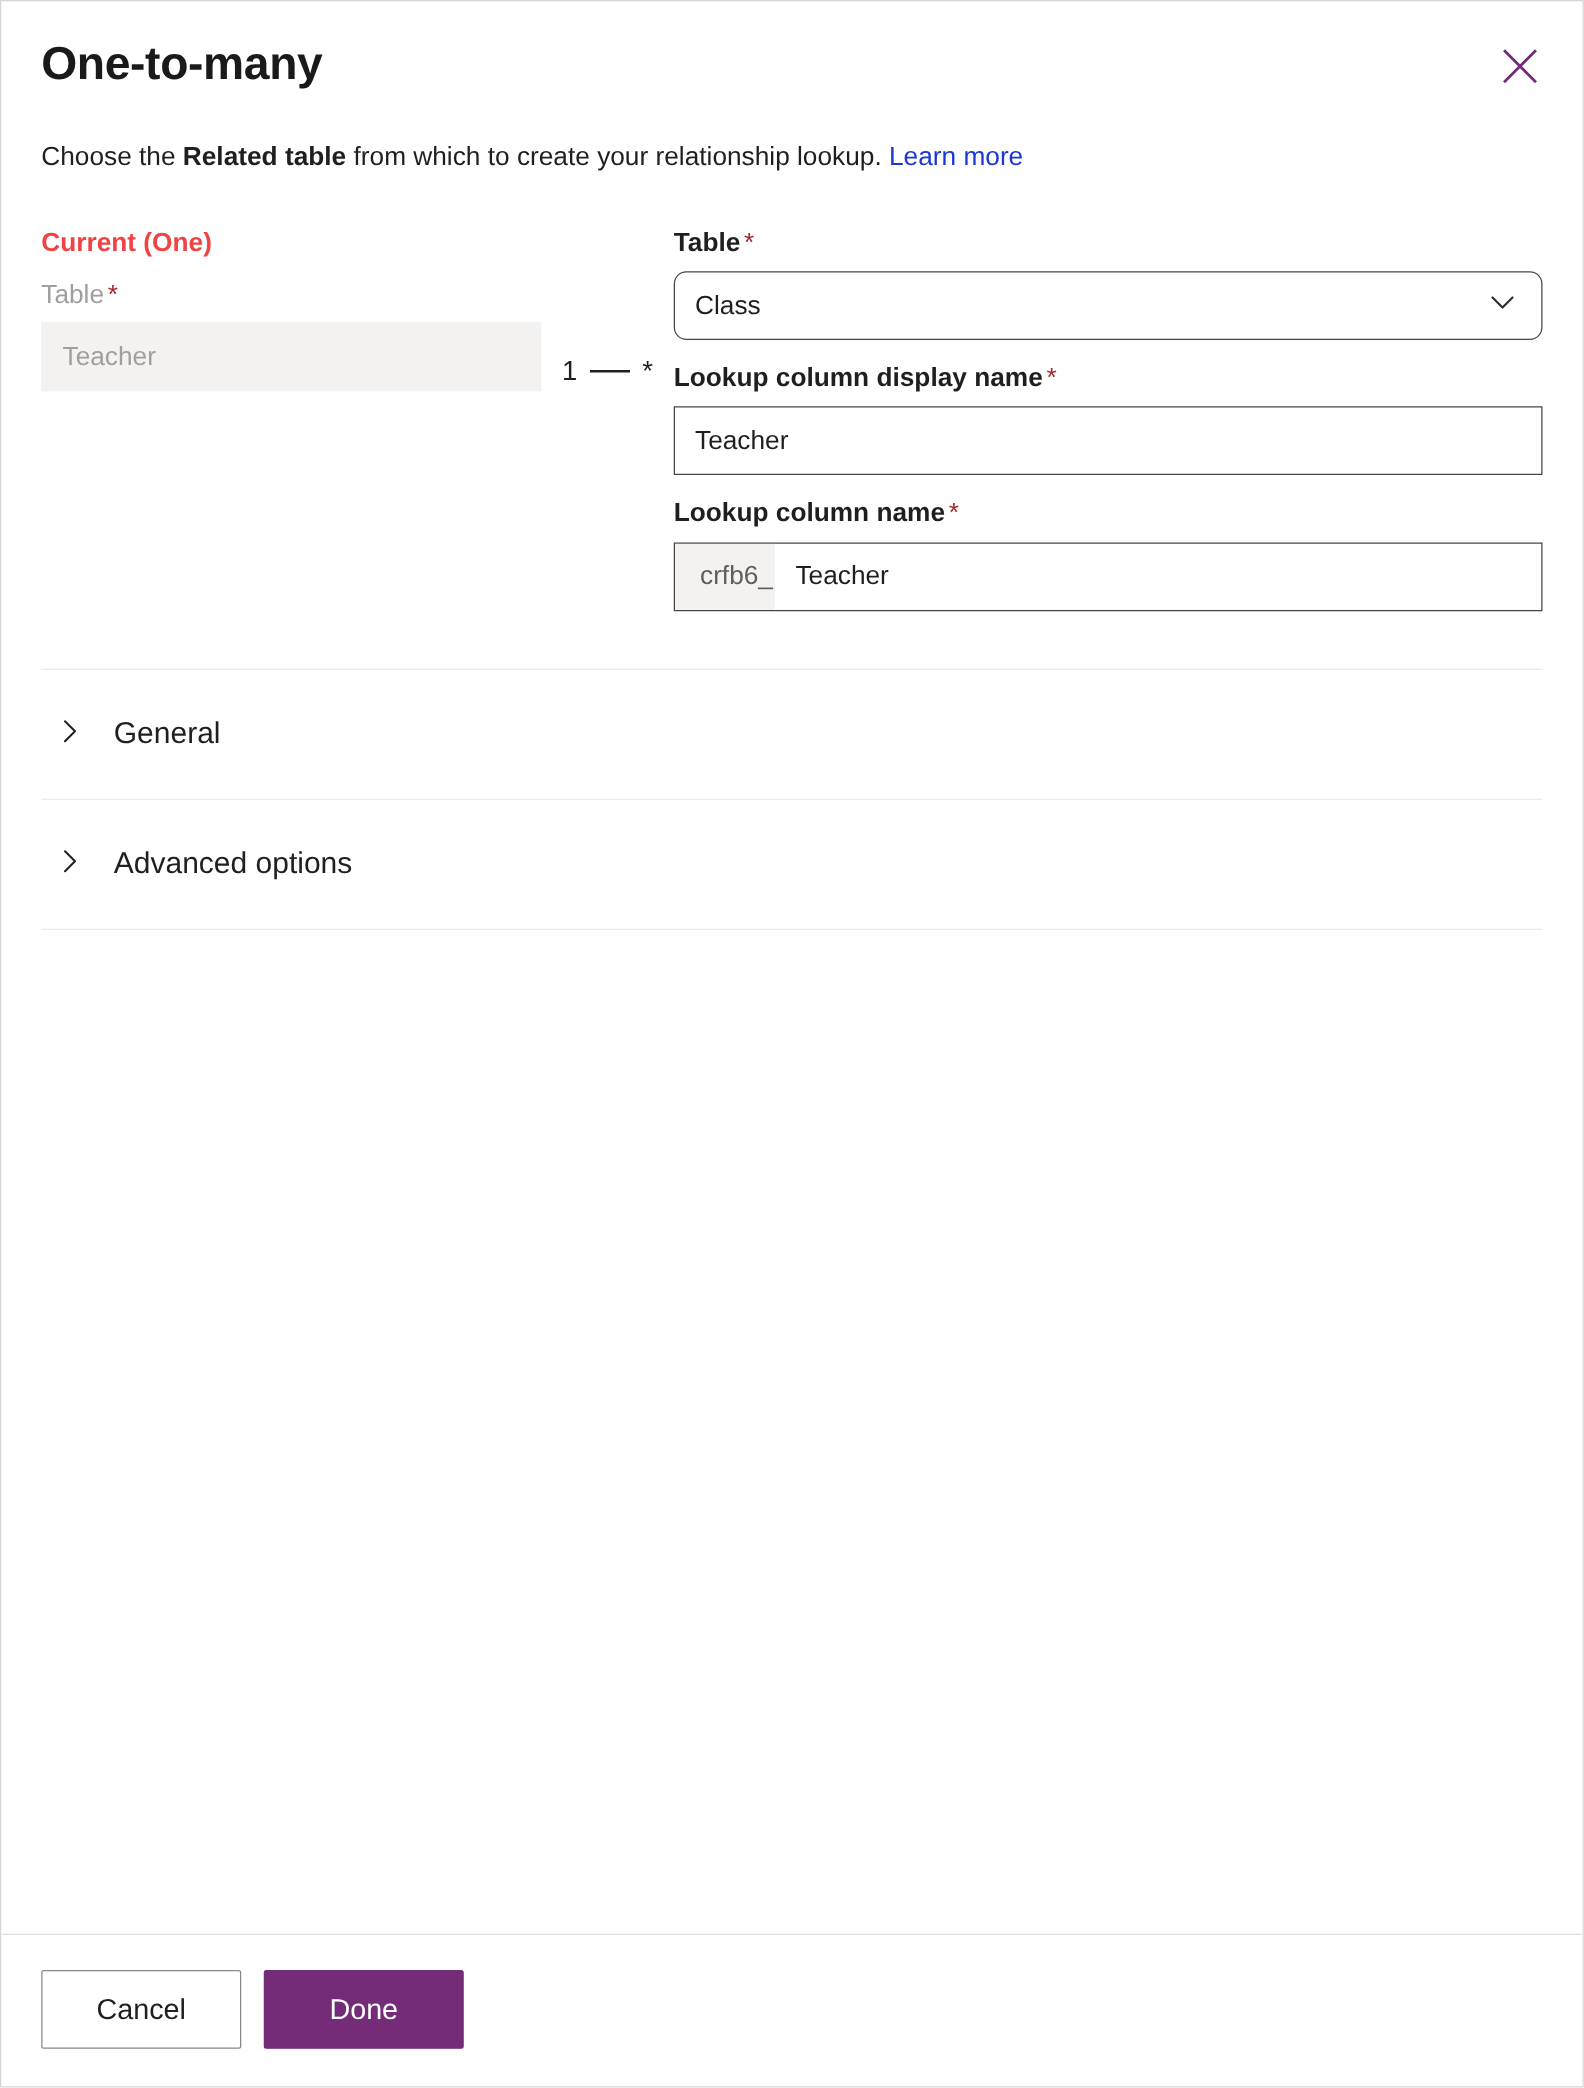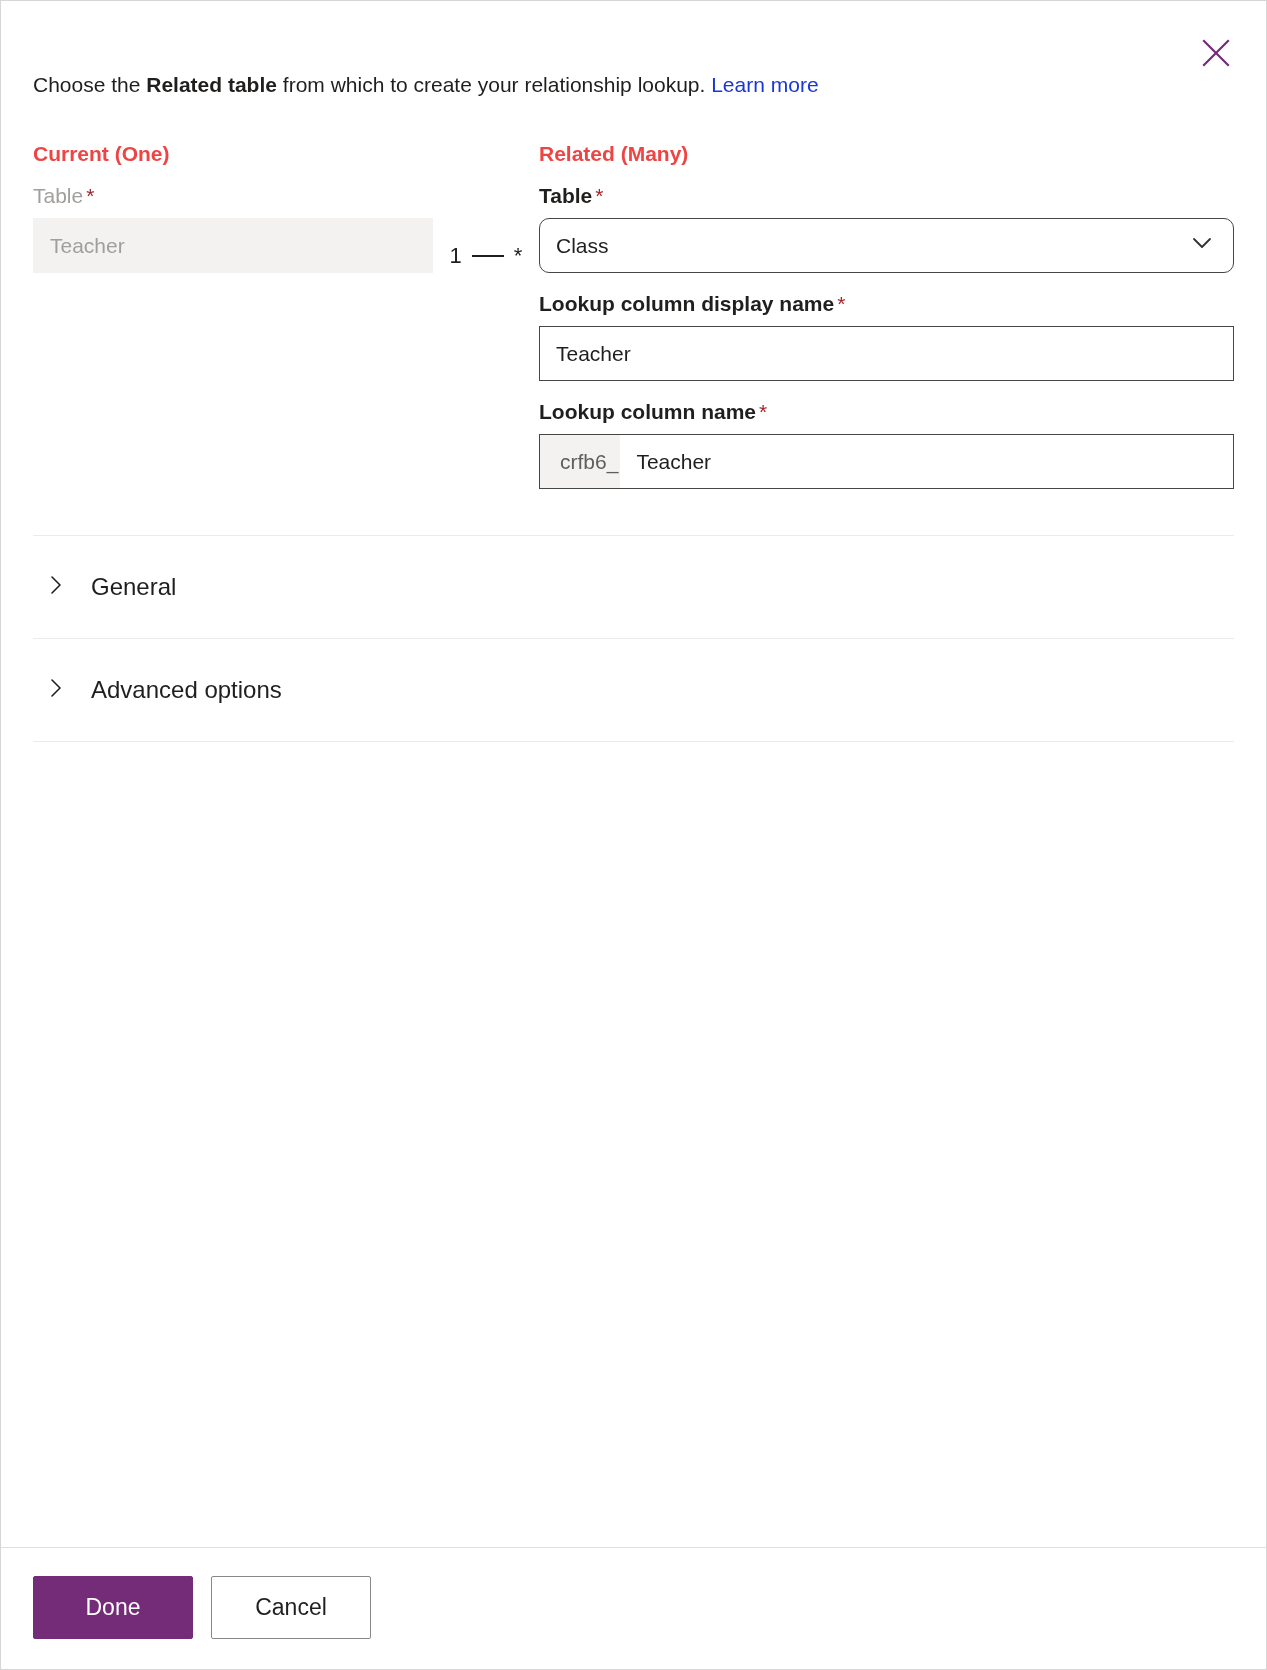--- a/index.html
+++ b/index.html
@@ -251,20 +251,21 @@
     border: 1px solid #8a8886;
     color: #201f1e;
   }
 </style>
 </head>
 <body>
 
 <div class="dialog">
 
   <div class="header">
+    <h1 class="title">One-to-many</h1>
     <button class="close-btn">
       <span>
         <svg width="30" height="30" viewBox="0 0 30 30" aria-hidden="true">
           <path d="M3 3 L27 27 M27 3 L3 27" stroke="#742b78" stroke-width="2.2" fill="none" stroke-linecap="square"></path>
         </svg>
       </span>
     </button>
   </div>
 
   <p class="description">
@@ -287,21 +288,20 @@
         </div>
       </div>
 
       <div class="col-connector">
         <span class="cardinality">1</span>
         <span class="conn-line"></span>
         <span class="cardinality">*</span>
       </div>
 
       <div class="col-related">
-        <div class="col-heading">Related (Many)</div>
 
         <div class="field">
           <span class="field-label">
             <span>Table</span><span class="req">*</span>
           </span>
           <div class="input-box dropdown">
             <span class="value">Class</span>
             <span class="chev-down">
               <svg width="26" height="26" viewBox="0 0 26 26" aria-hidden="true">
                 <path d="M5 9 L13 17 L21 9" stroke="#323130" stroke-width="1.8" fill="none" stroke-linecap="round" stroke-linejoin="round"></path>
@@ -356,17 +356,17 @@
           </span>
           <span class="acc-title">Advanced options</span>
         </div>
       </div>
 
     </div>
 
   </div>
 
   <div class="footer">
+    <button class="btn btn-secondary">Cancel</button>
     <button class="btn btn-primary">Done</button>
-    <button class="btn btn-secondary">Cancel</button>
   </div>
 
 </div>
 
 </body></html>

